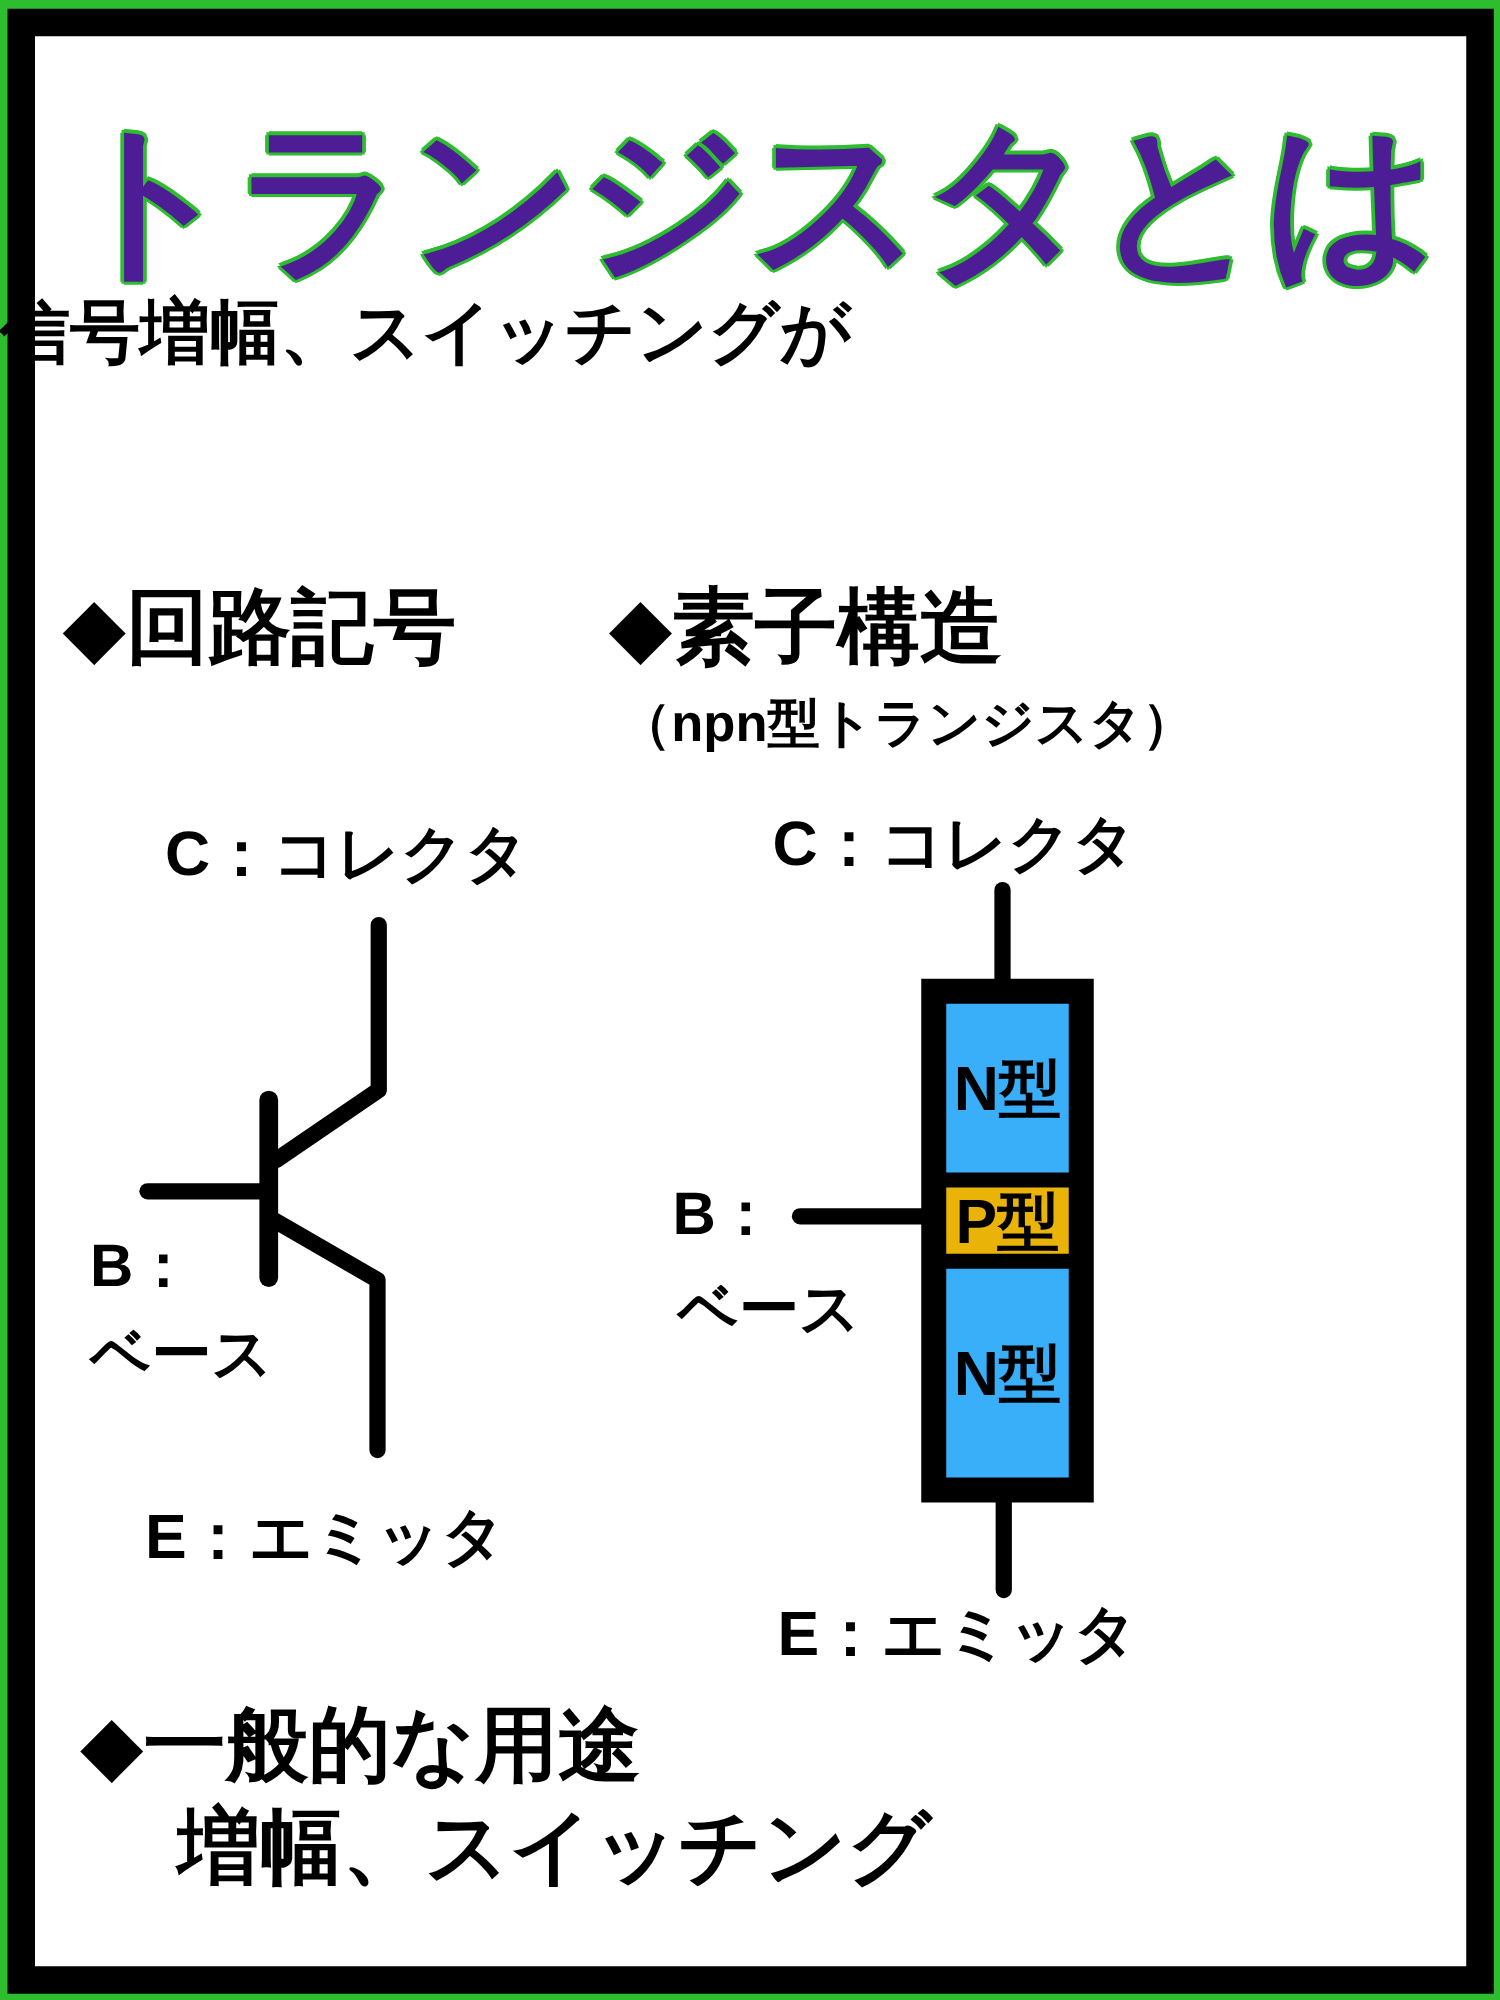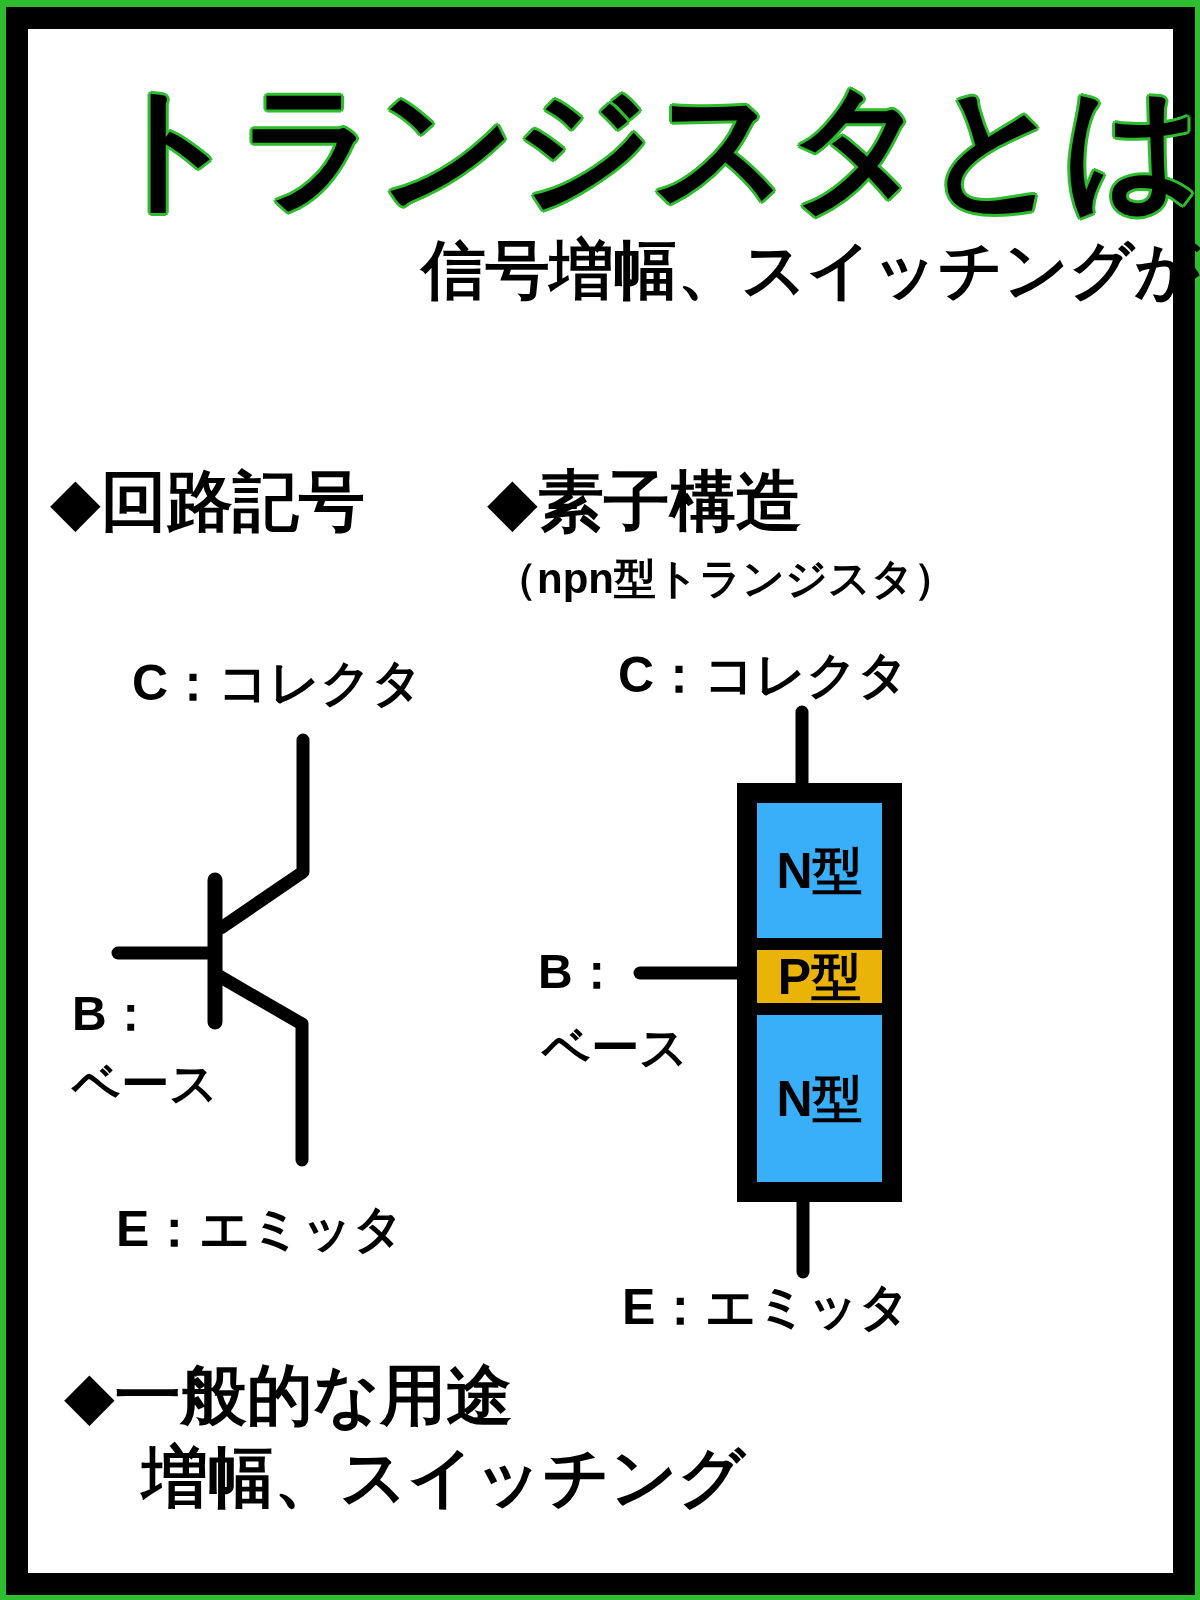--- a/index.html
+++ b/index.html
@@ -12,51 +12,51 @@
   .inner-panel{
     position:absolute;left:6px;top:7px;right:5px;bottom:5px;
     background:#000;
   }
   .white-area{
     position:absolute;left:22px;top:22px;right:22px;bottom:22px;
     background:#fff;
   }
   .abs{position:absolute;white-space:nowrap;}
   .page-title{
-    left:0;top:76px;width:100%;text-align:right;
+    left:0;top:88px;width:100%;text-align:center;
     font-size:136px;line-height:1.05;letter-spacing:-2px;
-    color:#000000;
+    color:#4c1d95;
     text-shadow:
       -3px 0 0 #2EBD2E, 3px 0 0 #2EBD2E,
       0 -3px 0 #2EBD2E, 0 3px 0 #2EBD2E,
       -2px -2px 0 #2EBD2E, 2px -2px 0 #2EBD2E,
       -2px 2px 0 #2EBD2E, 2px 2px 0 #2EBD2E;
   }
-  .subtitle{left:0;width:100%;text-align:right;font-size:64px;line-height:1;}
+  .subtitle{left:0;width:100%;text-align:left;font-size:56px;line-height:1;}
   .subtitle.l1{top:238px;}
   .subtitle.l2{top:350px;}
   .heading{font-size:66px;line-height:1;}
   .h-circuit{left:50px;top:468px;}
   .h-structure{left:487px;top:468px;}
   .h-structure-sub{left:495px;top:558px;font-size:42px;line-height:1;}
   .lbl{font-size:50px;line-height:1;text-align:center;}
   .lbl-sm{font-size:48px;line-height:1;}
   .c-label-left{left:132px;top:658px;}
   .b-label-left{left:72px;top:990px;}
   .b-name-left{left:72px;top:1060px;}
   .e-label-left{left:116px;top:1204px;}
   .c-label-right{left:618px;top:650px;}
   .b-label-right{left:538px;top:948px;}
   .b-name-right{left:542px;top:1024px;}
   .e-label-right{left:622px;top:1282px;}
   .usage-heading{left:64px;top:1362px;font-size:66px;line-height:1;}
   .usage-body{left:142px;top:1444px;font-size:66px;line-height:1;}
   .symbol-svg{position:absolute;left:0;top:0;pointer-events:none;}
   .npn-box{
-    position:absolute;left:737px;top:783px;width:165px;height:419px;
+    position:absolute;left:737px;top:783px;width:138px;height:419px;
     background:#000;box-sizing:border-box;padding:20px;
     display:flex;flex-direction:column;gap:12px;
   }
   .region{
     display:flex;align-items:center;justify-content:center;
     font-size:50px;line-height:1;overflow:visible;
   }
   .region-n{background:#38AFF8;}
   .region-p{background:#eab308;}
   .rg-top{height:135px;}

